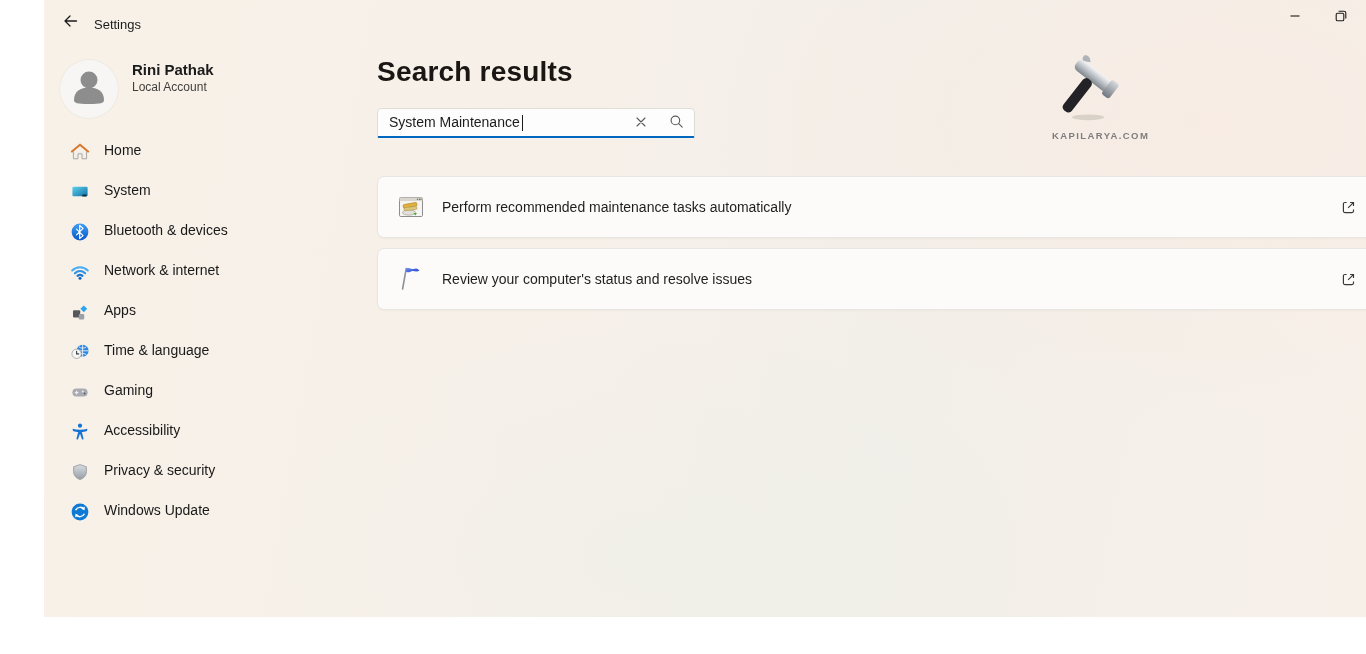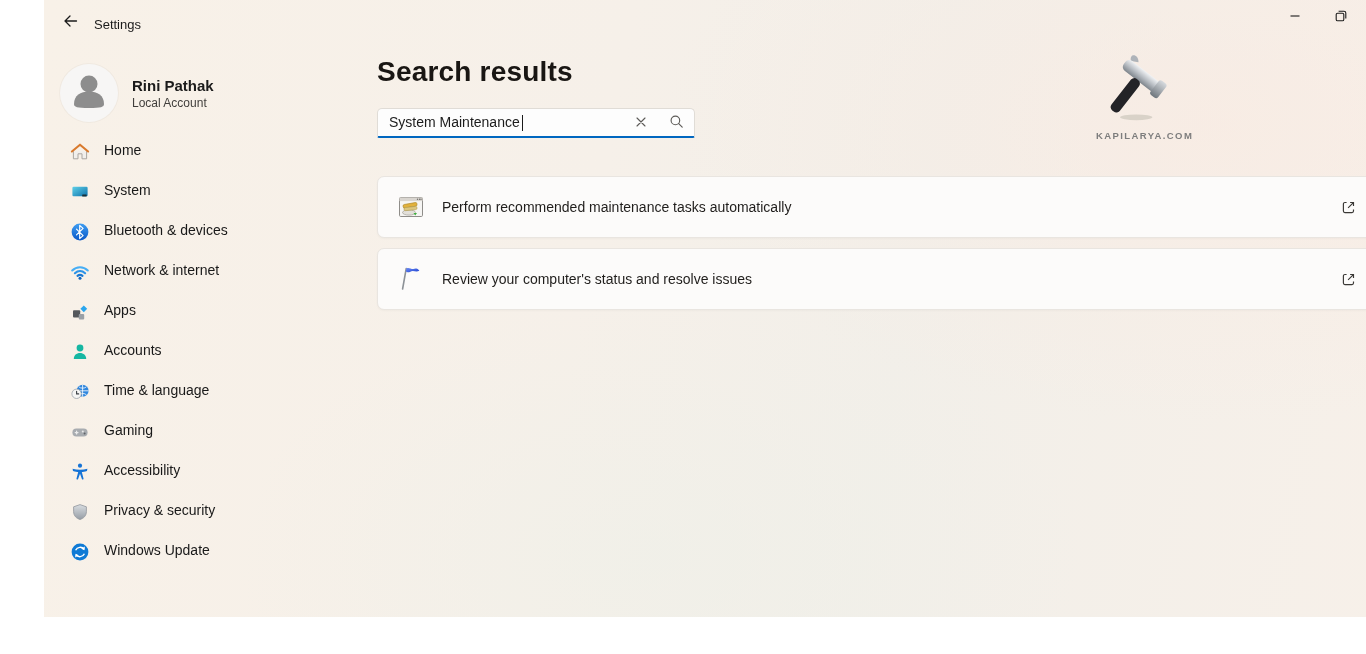--- a/index.html
+++ b/index.html
@@ -28,21 +28,21 @@
   .win-controls { position:absolute; right:0; top:0; display:flex; }
   .win-btn {
     width:46px; height:34px; background:transparent; border:none; cursor:pointer;
     display:flex; align-items:center; justify-content:center;
   }
 
   
   .sidebar { position:absolute; left:0; top:48px; width:320px; bottom:0; }
   .profile {
     position:absolute; left:12px; top:12px; width:296px; height:66px;
-    display:flex; align-items:center; border-radius:6px; cursor:pointer;
+    display:flex; align-items:flex-start; border-radius:6px; cursor:pointer;
   }
   .avatar {
     width:58px; height:58px; border-radius:50%; background:#f7f6f5; margin-left:4px;
     box-shadow:0 0 0 1px rgba(0,0,0,.03);
     display:flex; align-items:center; justify-content:center; overflow:hidden;
   }
   .profile-text { margin-left:14px; }
   .profile-name { font-size:15px; font-weight:700; line-height:19px; }
   .profile-type { font-size:12px; color:#403e3b; margin-top:1px; }
 
@@ -71,21 +71,21 @@
     font-family:inherit; font-size:14px; color:#1b1b1b;
   }
   .caret { position:absolute; left:144px; top:6px; width:1px; height:16px; background:#1b1b1b; }
   .sb-btn {
     position:absolute; top:2px; width:26px; height:24px; border:none; background:transparent;
     display:flex; align-items:center; justify-content:center; cursor:pointer; border-radius:4px;
   }
   .sb-clear { right:40px; }
   .sb-go { right:5px; }
 
-  .watermark { position:absolute; left:1052px; top:48px; width:88px; text-align:center; }
+  .watermark { position:absolute; left:1008px; top:48px; width:88px; }
   .watermark svg { width:80px; height:76px; }
   .wm-text { font-size:9.5px; font-weight:600; letter-spacing:1.4px; color:#7d7d7d; margin-top:2px; }
 
   .card {
     position:absolute; left:333px; width:999px; height:62px;
     background:#fcfbfa; border:1px solid #e9e5e0; border-radius:7px;
     box-shadow:0 1px 2px rgba(0,0,0,.03);
     display:flex; align-items:center; cursor:pointer;gap:6px;
   }
   .card-1 { top:176px; }
@@ -205,29 +205,20 @@
       </div>
       <div class="nav-item">
         <span class="nav-ic">
           <svg viewBox="0 0 20 20">
               <rect x="3" y="8.2" width="7.2" height="7.2" rx="1" fill="#55585c"></rect>
               <rect x="8.8" y="12" width="5.4" height="5.4" rx="1" fill="#9aa0a6"></rect>
               <path d="M13.8 3.4 L17.2 6.8 L13.8 10.2 L10.4 6.8 Z" fill="#2aa6ee"></path>
             </svg>
         </span>
         <span class="nav-label">Apps</span>
-      </div>
-      <div class="nav-item">
-        <span class="nav-ic">
-          <svg viewBox="0 0 20 20">
-              <circle cx="10" cy="6" r="3.4" fill="#16b7a2"></circle>
-              <path d="M3.8 17 C3.8 13.3 6.5 11.1 10 11.1 C13.5 11.1 16.2 13.3 16.2 17 Z" fill="#16b7a2"></path>
-            </svg>
-        </span>
-        <span class="nav-label">Accounts</span>
       </div>
       <div class="nav-item">
         <span class="nav-ic">
           <svg viewBox="0 0 20 20">
               <circle cx="12.6" cy="8.8" r="6" fill="#2f86dd"></circle>
               <path d="M12.6 2.8 V14.8 M6.6 8.8 H18.6 M8.8 4.8 C10.3 6.6 14.9 6.6 16.4 4.8 M8.8 12.8 C10.3 11 14.9 11 16.4 12.8" stroke="#fff" stroke-width="0.8" fill="none"></path>
               <circle cx="6.6" cy="11.8" r="4.7" fill="#f5f5f4" stroke="#9aa2aa" stroke-width="0.8"></circle>
               <path d="M6.6 9.2 V11.9 H8.7" stroke="#3a3f44" stroke-width="1.1" fill="none" stroke-linecap="round"></path>
             </svg>
         </span>

